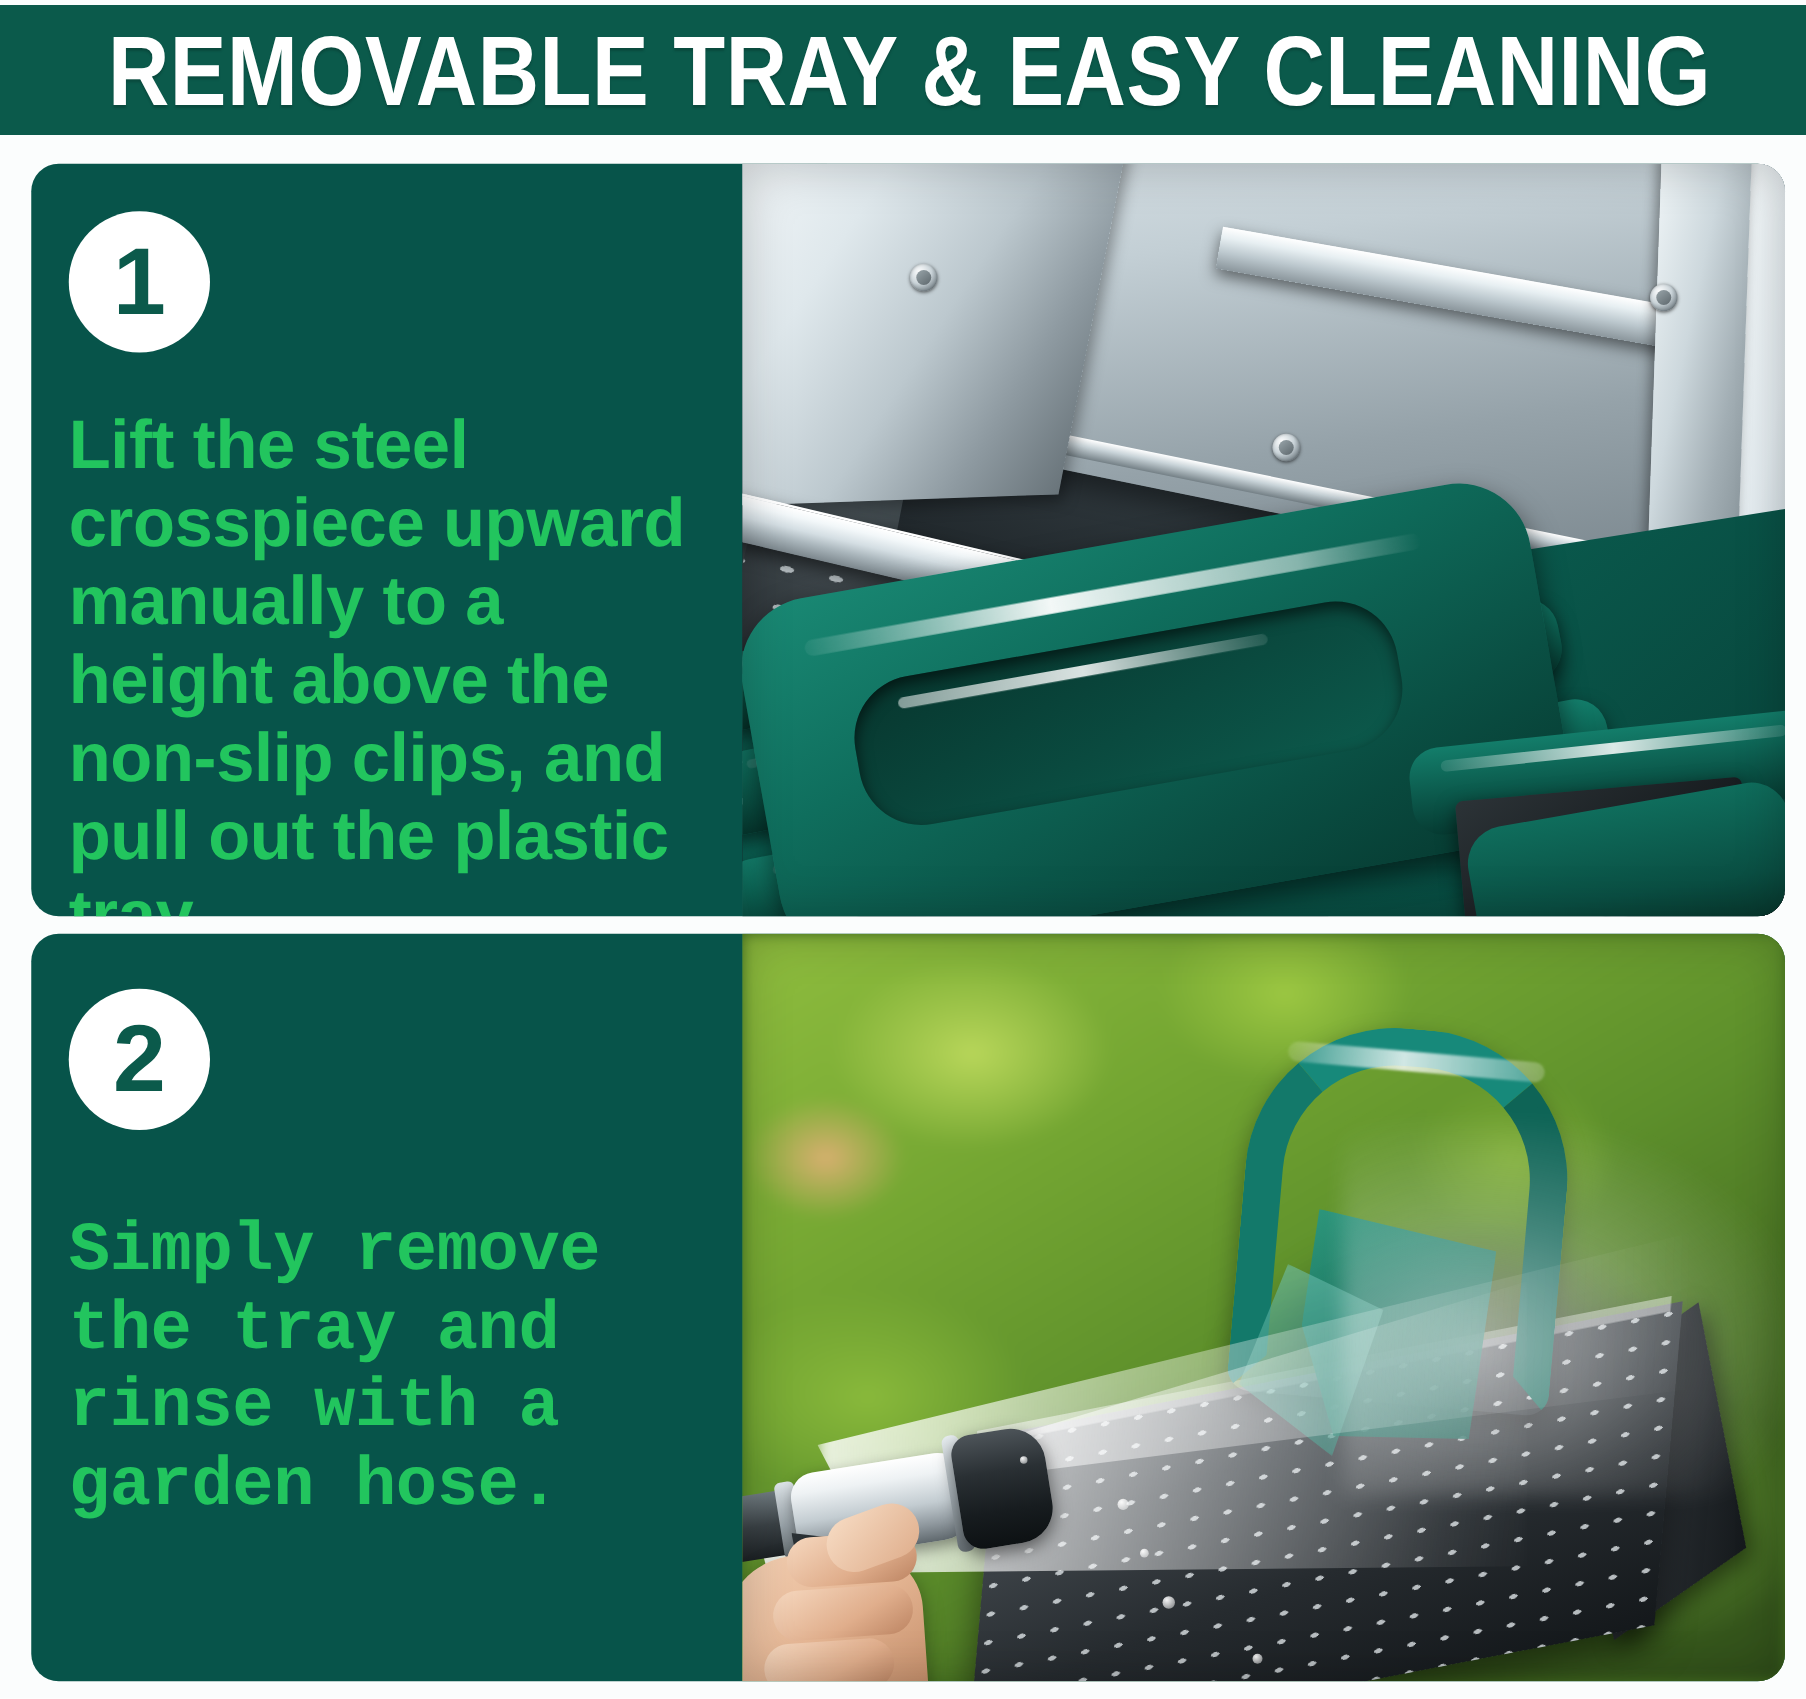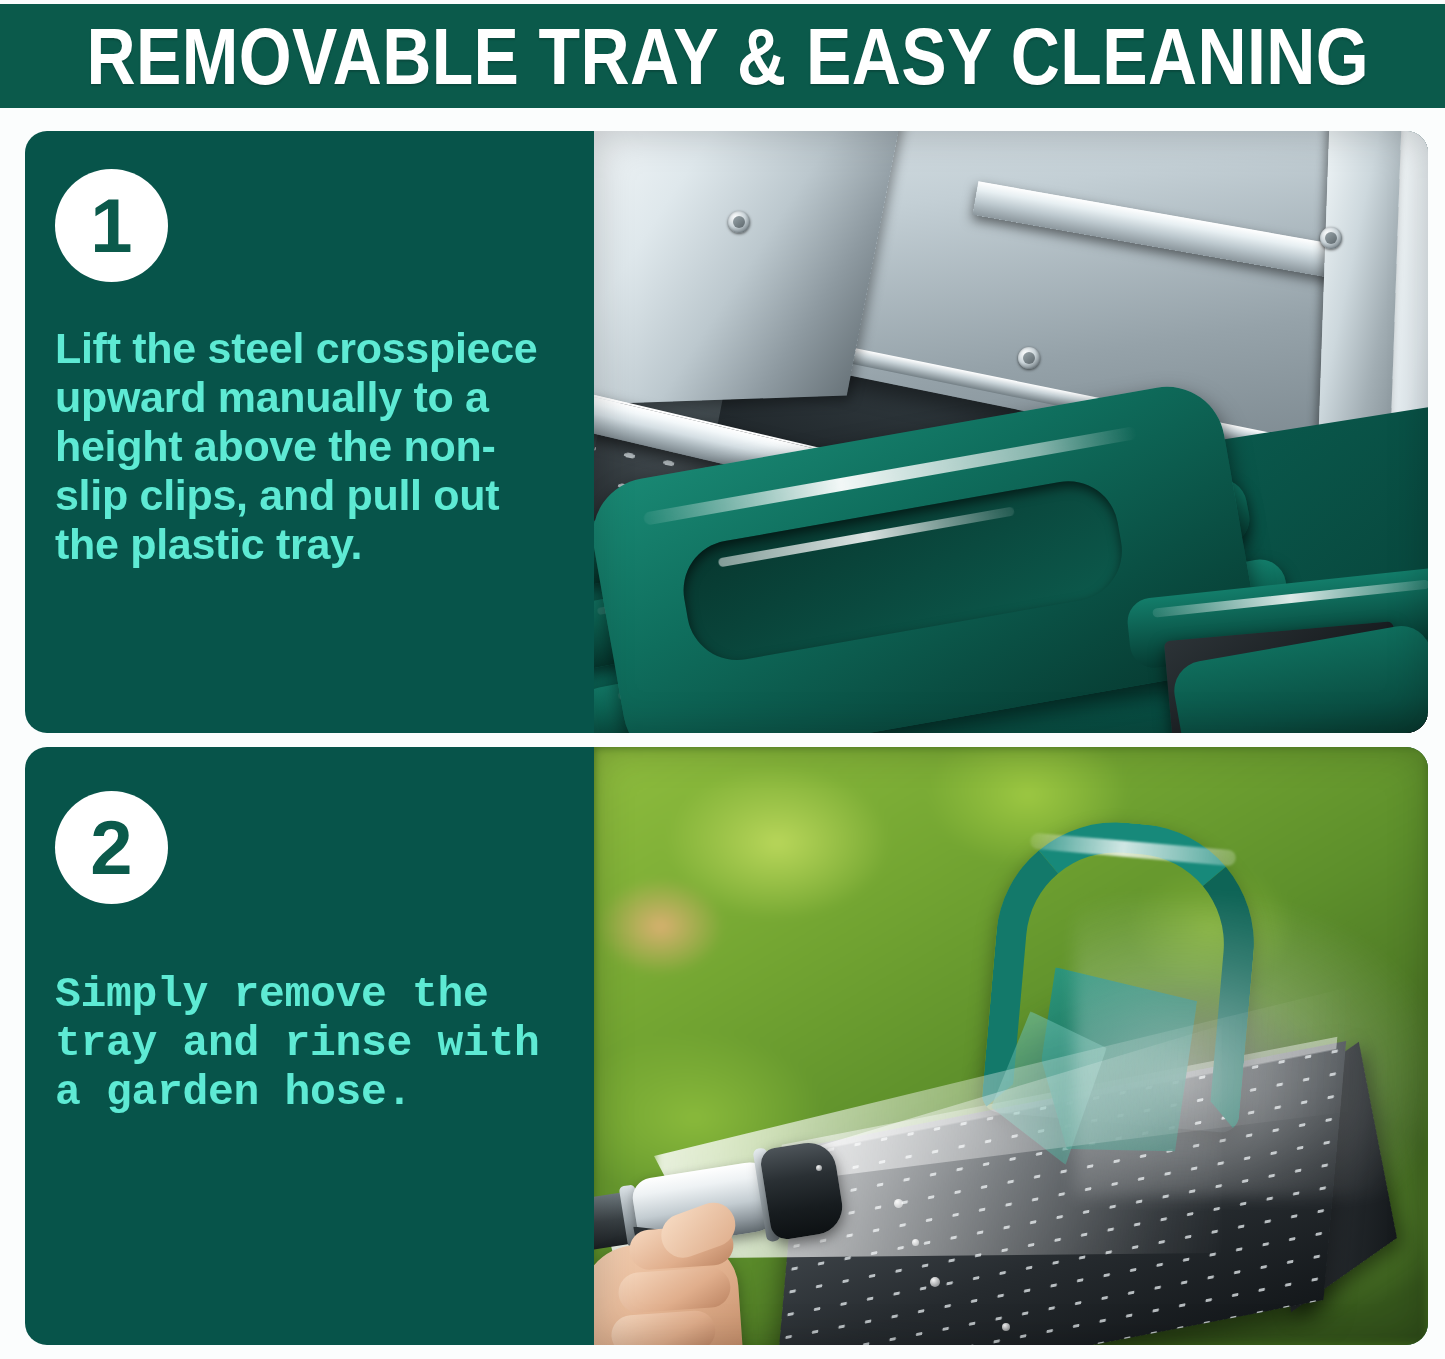--- a/index.html
+++ b/index.html
@@ -54,22 +54,22 @@
     background:#ffffff;
     display:flex; align-items:center; justify-content:center;
     color:#0b5a4b;
     font-size:76px; font-weight:bold;
     line-height:1;
     font-family:"Liberation Sans",sans-serif;
   }
   #panel-2 .step-badge{ margin-top:6px; }
   .step-desc{
     margin-top:42px;
-    color:#5eead4;
-    font-size:43px;
+    color:#22c55e;
+    font-size:55px;
     font-weight:bold;
     line-height:1.14;
     letter-spacing:-0.3px;
     max-width:545px;
   }
   #panel-2 .step-desc{ margin-top:66px;font-family:Liberation Mono, monospace; }
 
   .panel-photo{
     position:relative;
     flex:1 1 auto;

